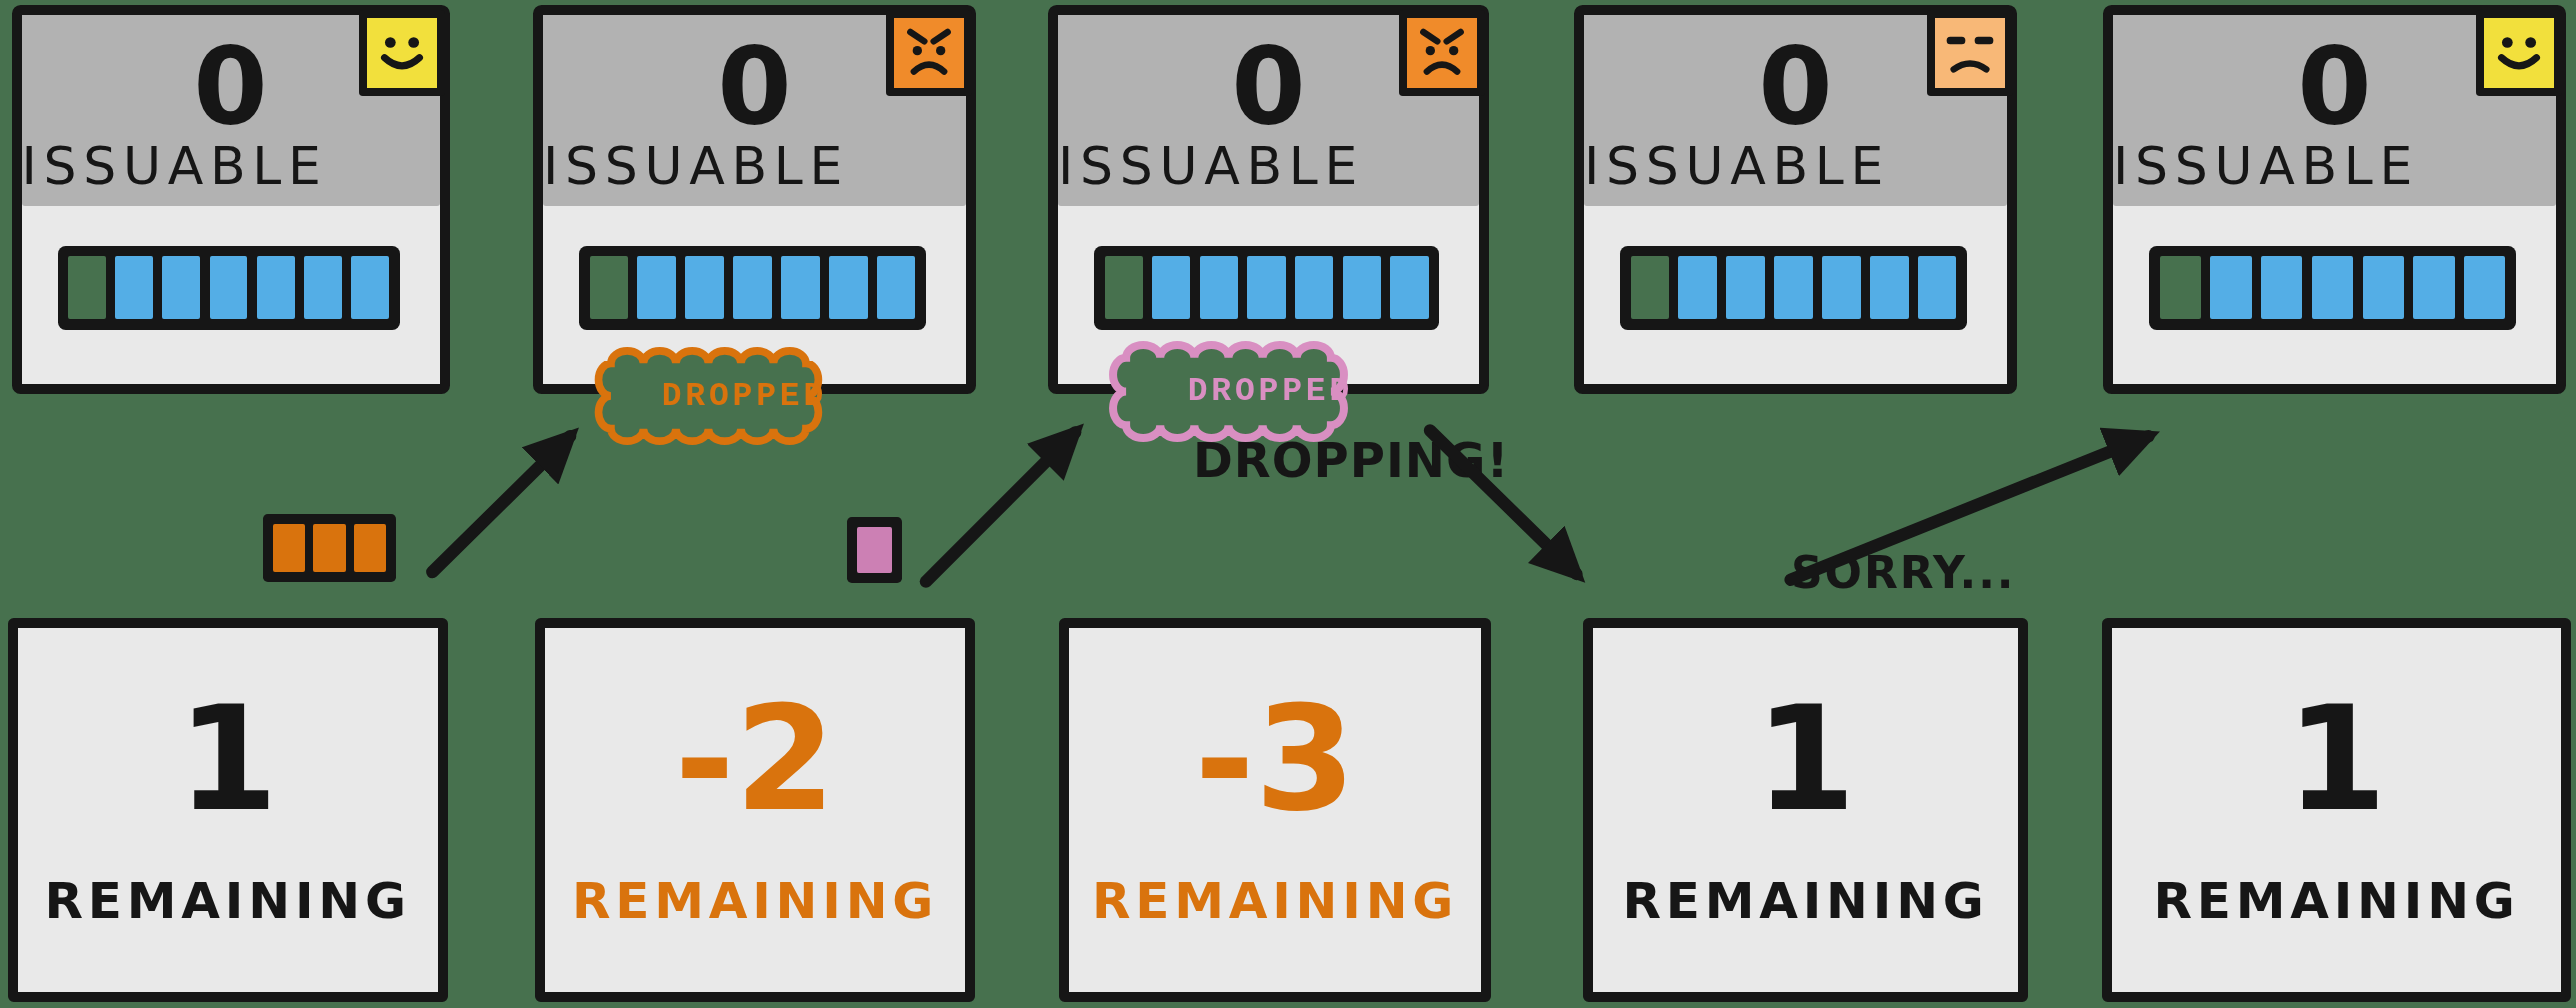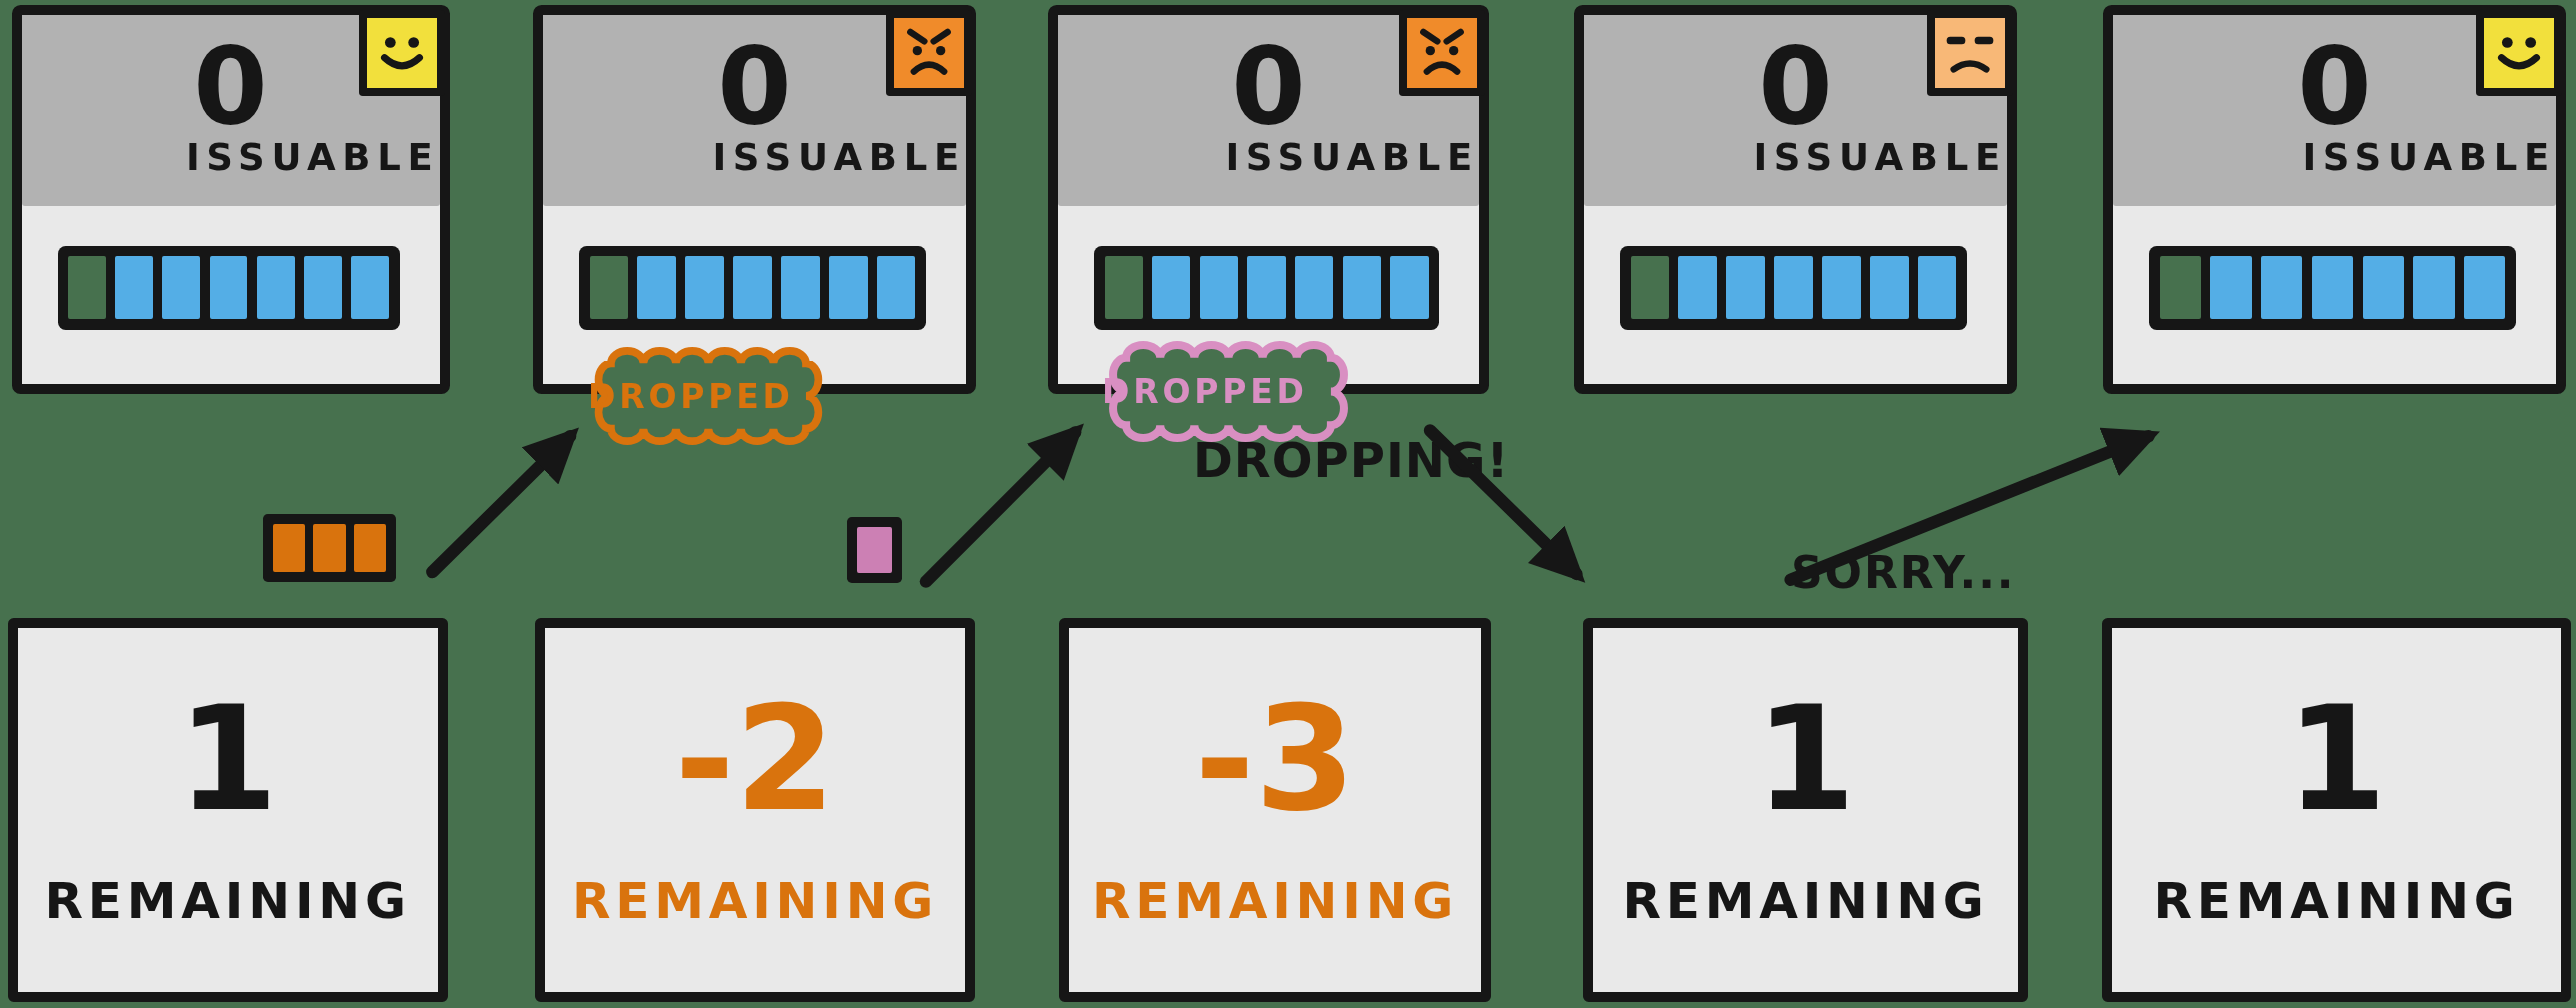--- a/index.html
+++ b/index.html
@@ -24,22 +24,22 @@
     background:#b2b2b2;
     border-radius:0 0 2.9px 2.9px;
   }
   .tcount{
     position:absolute;top:9.6px;left:0;right:0;
     text-align:center;
     font-size:107px;font-weight:bold;
   }
   .tlabel{
     position:absolute;top:121px;left:0;right:0;
-    text-align:right;
-    font-size:37px;font-weight:bold;letter-spacing:6.7px;
+    text-align:left;
+    font-size:52px;font-weight:normal;letter-spacing:6.7px;
   }
   .mood{
     position:absolute;top:-4.8px;right:-5.7px;
     width:86px;height:86px;
     border:8.6px solid #161616;
     box-sizing:border-box;
     border-radius:3.8px;
   }
   .mood svg{display:block;width:100%;height:100%;}
   .badge-happy{background:#f2e03c;}
@@ -75,21 +75,21 @@
     position:absolute;top:244px;left:0;right:0;
     text-align:center;
     font-size:50px;font-weight:bold;letter-spacing:4.8px;
   }
   .orange{color:#d9730d;}
   
   .tray{position:absolute;left:263px;top:514px;width:133px;height:68px;gap:7.7px;padding:9.6px;border-radius:4.8px;}
   .chip{position:absolute;left:847px;top:517px;width:55px;height:66px;padding:9.6px;border-radius:4.8px;}
   .cloud-badge{
     position:absolute;
-    display:flex;align-items:center;justify-content:flex-start;
+    display:flex;align-items:center;justify-content:flex-end;font-family:Liberation Mono, monospace;
   }
   .cloud-badge svg{position:absolute;inset:0;width:100%;height:100%;}
   .cloud-badge span{
     position:relative;
     font-size:33px;font-weight:bold;letter-spacing:3.8px;
   }
   .badge-o{left:588px;top:347px;width:239px;height:98px;}
   .badge-o span{color:#d9730d;}
   .badge-p{left:1102px;top:341px;width:251px;height:101px;}
   .badge-p span{color:#d98fc2;}

